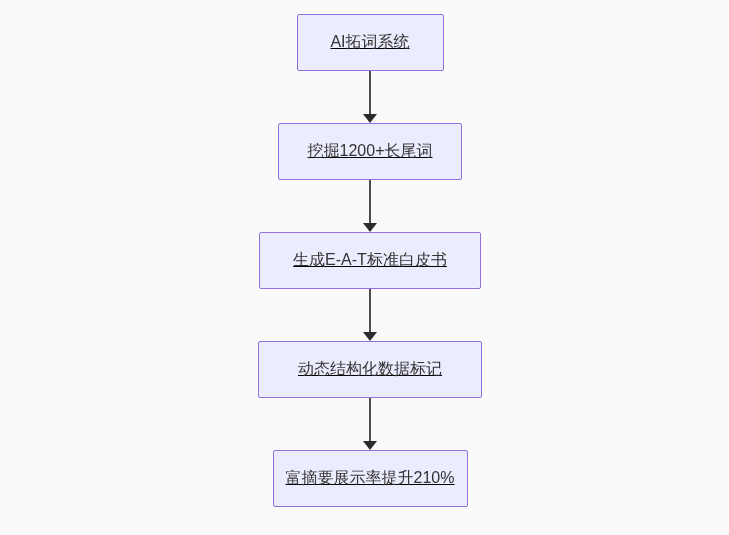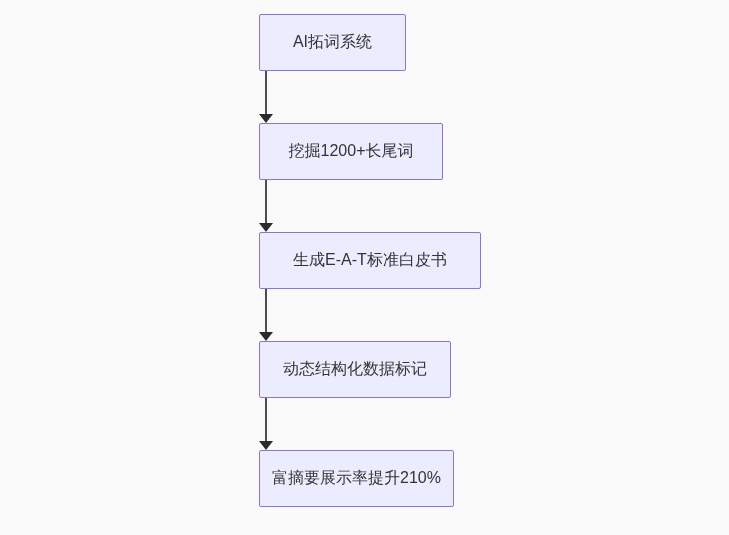--- a/index.html
+++ b/index.html
@@ -14,40 +14,41 @@
     font-family: "Liberation Sans", "DejaVu Sans", sans-serif;
     position: relative;
   }
   .flow-canvas {
     position: absolute;
     left: 370px;
     top: 14px;
     transform: translateX(-50%);
     display: flex;
     flex-direction: column;
-    align-items: flex-start;
+    align-items: center;
+    text-decoration: underline;
   }
   .flow-node {
     box-sizing: border-box;
     height: 57px;
     background: var(--node-fill, #ECECFF);
     border: 1px solid var(--node-border, #9370DB);
     border-radius: 2px;
     color: var(--node-text, #333333);
     font-size: 16px;
     display: flex;
     align-items: center;
     justify-content: center;
     text-align: center;
     white-space: nowrap;
   }
   .node-1 { width: 147px; }
   .node-2 { width: 184px; }
   .node-3 { width: 222px; }
-  .node-4 { width: 192px; }
+  .node-4 { width: 224px; }
   .node-5 { width: 195px; }
   .connector {
     position: relative;
     height: 52px;
     width: 14px;
     display: flex;
     justify-content: center;
   }
   .connector .line {
     width: 2px;

